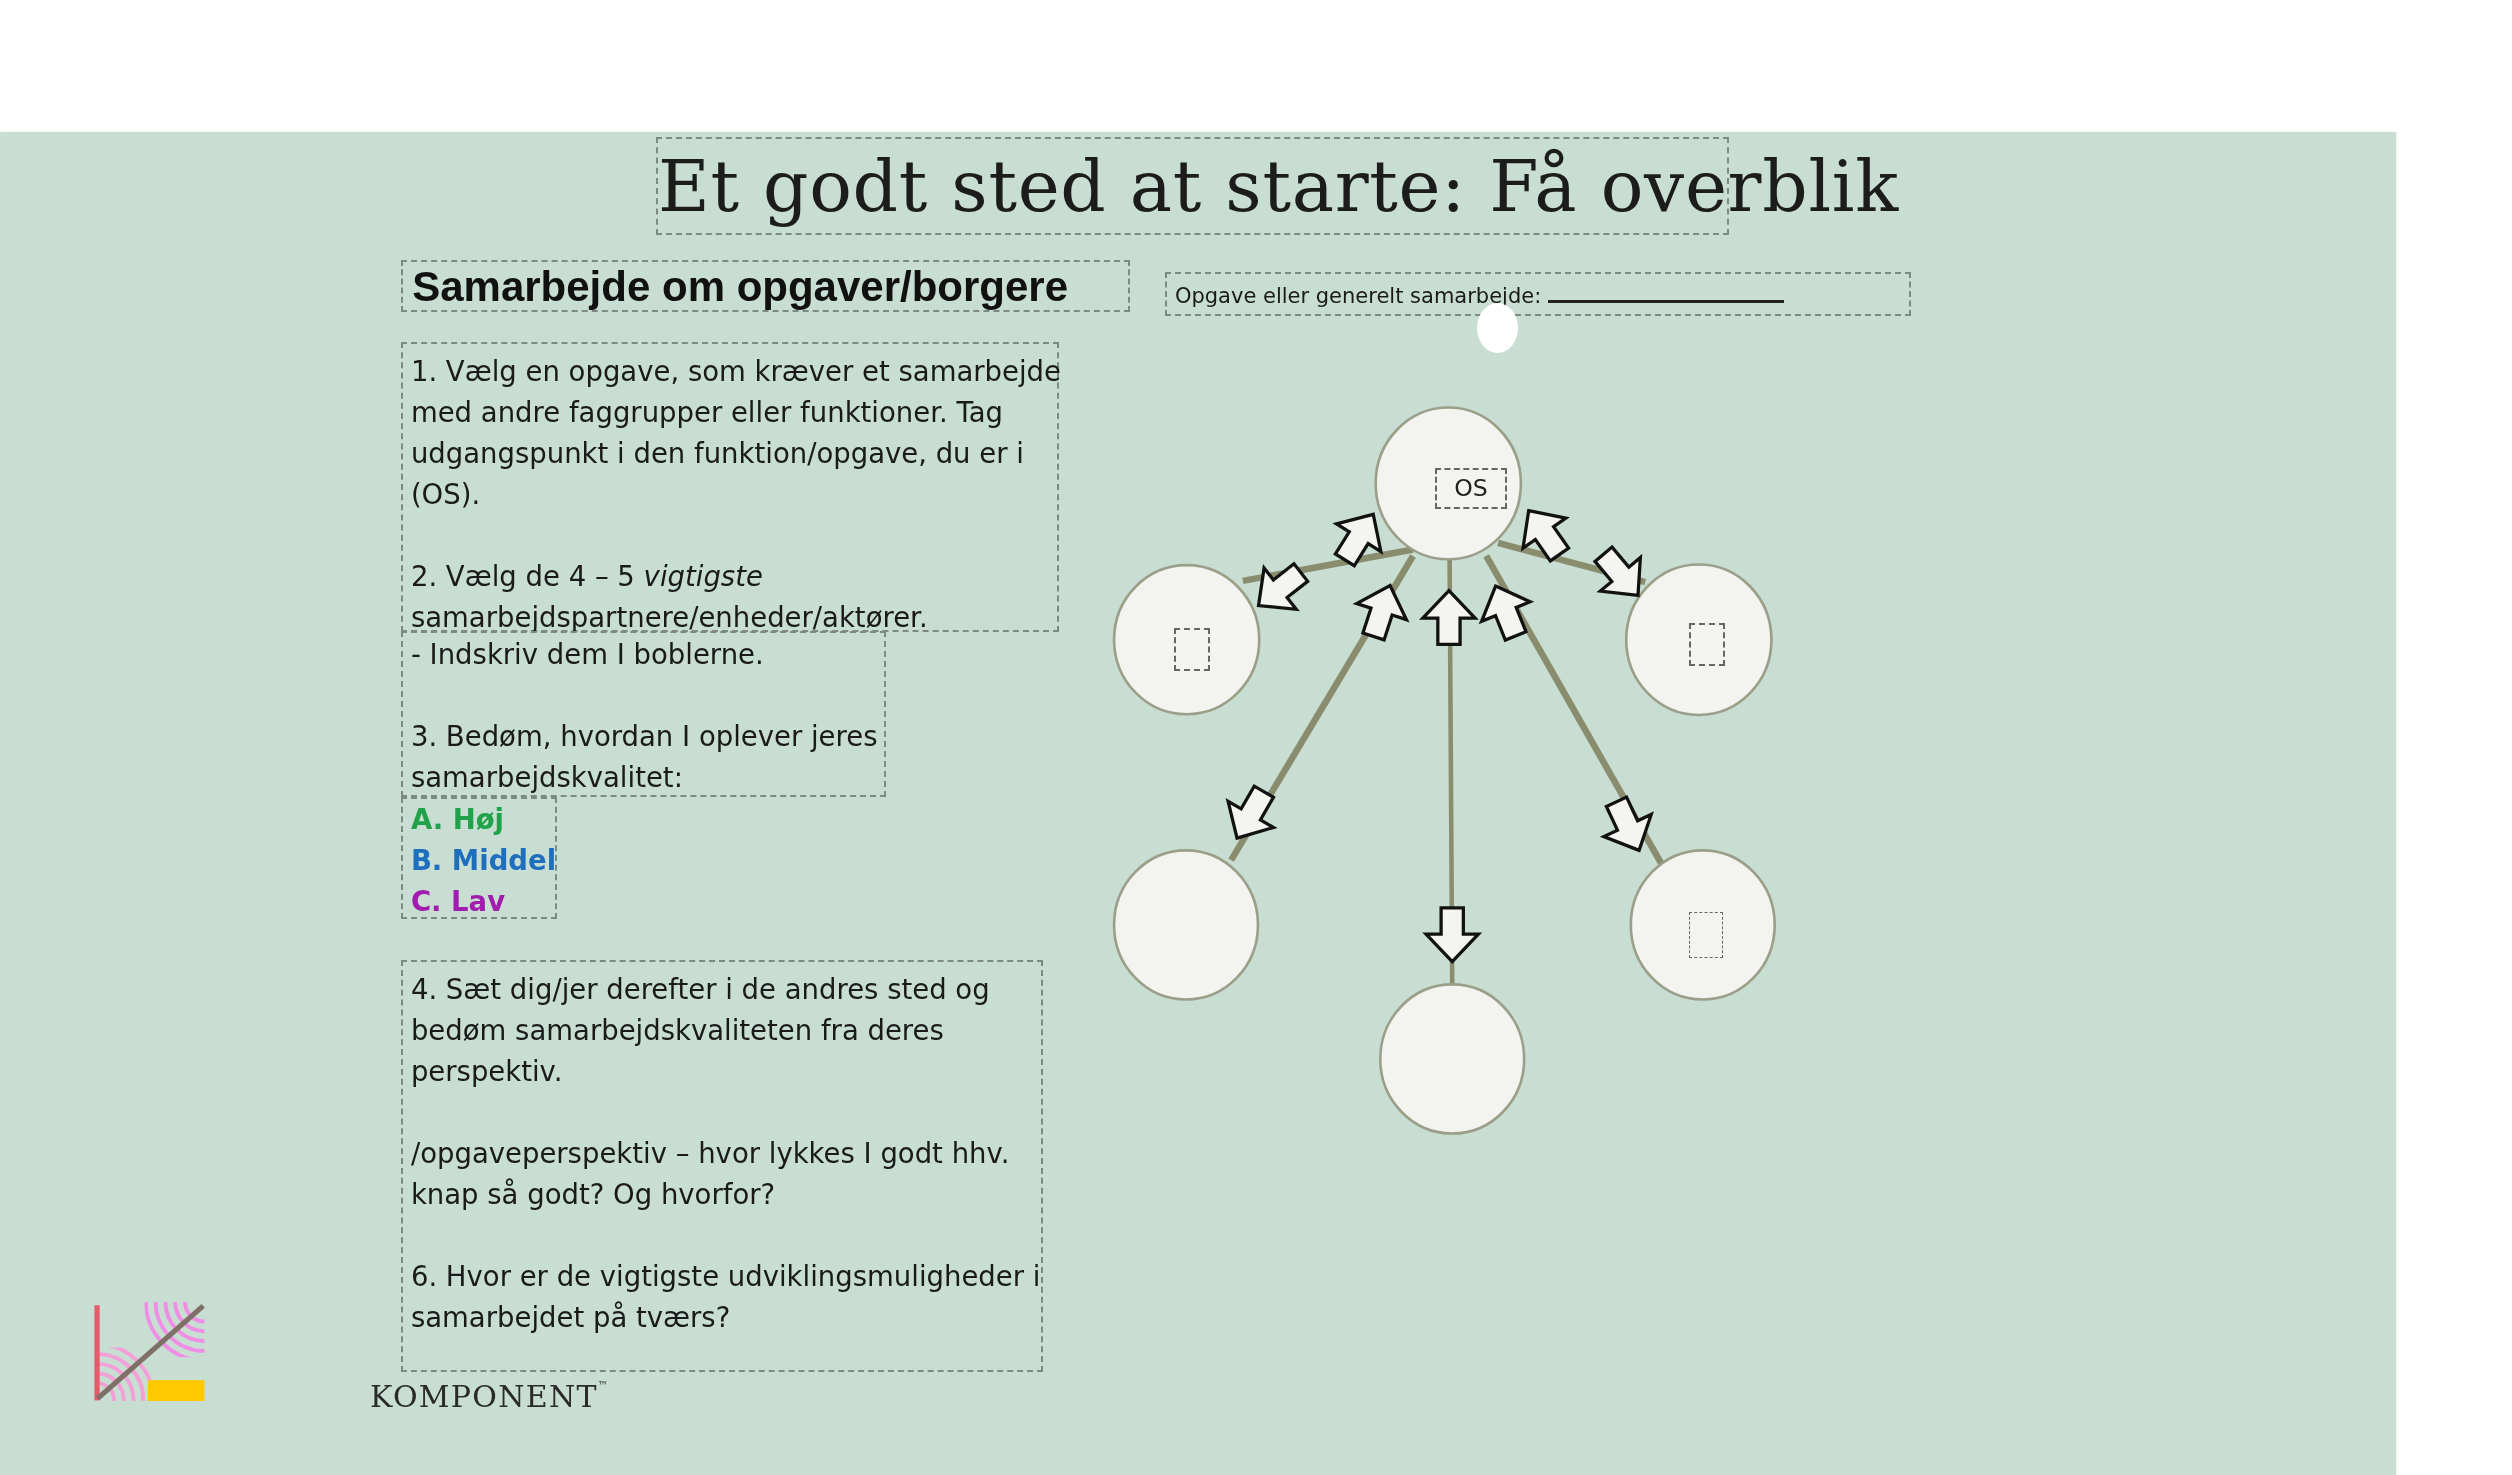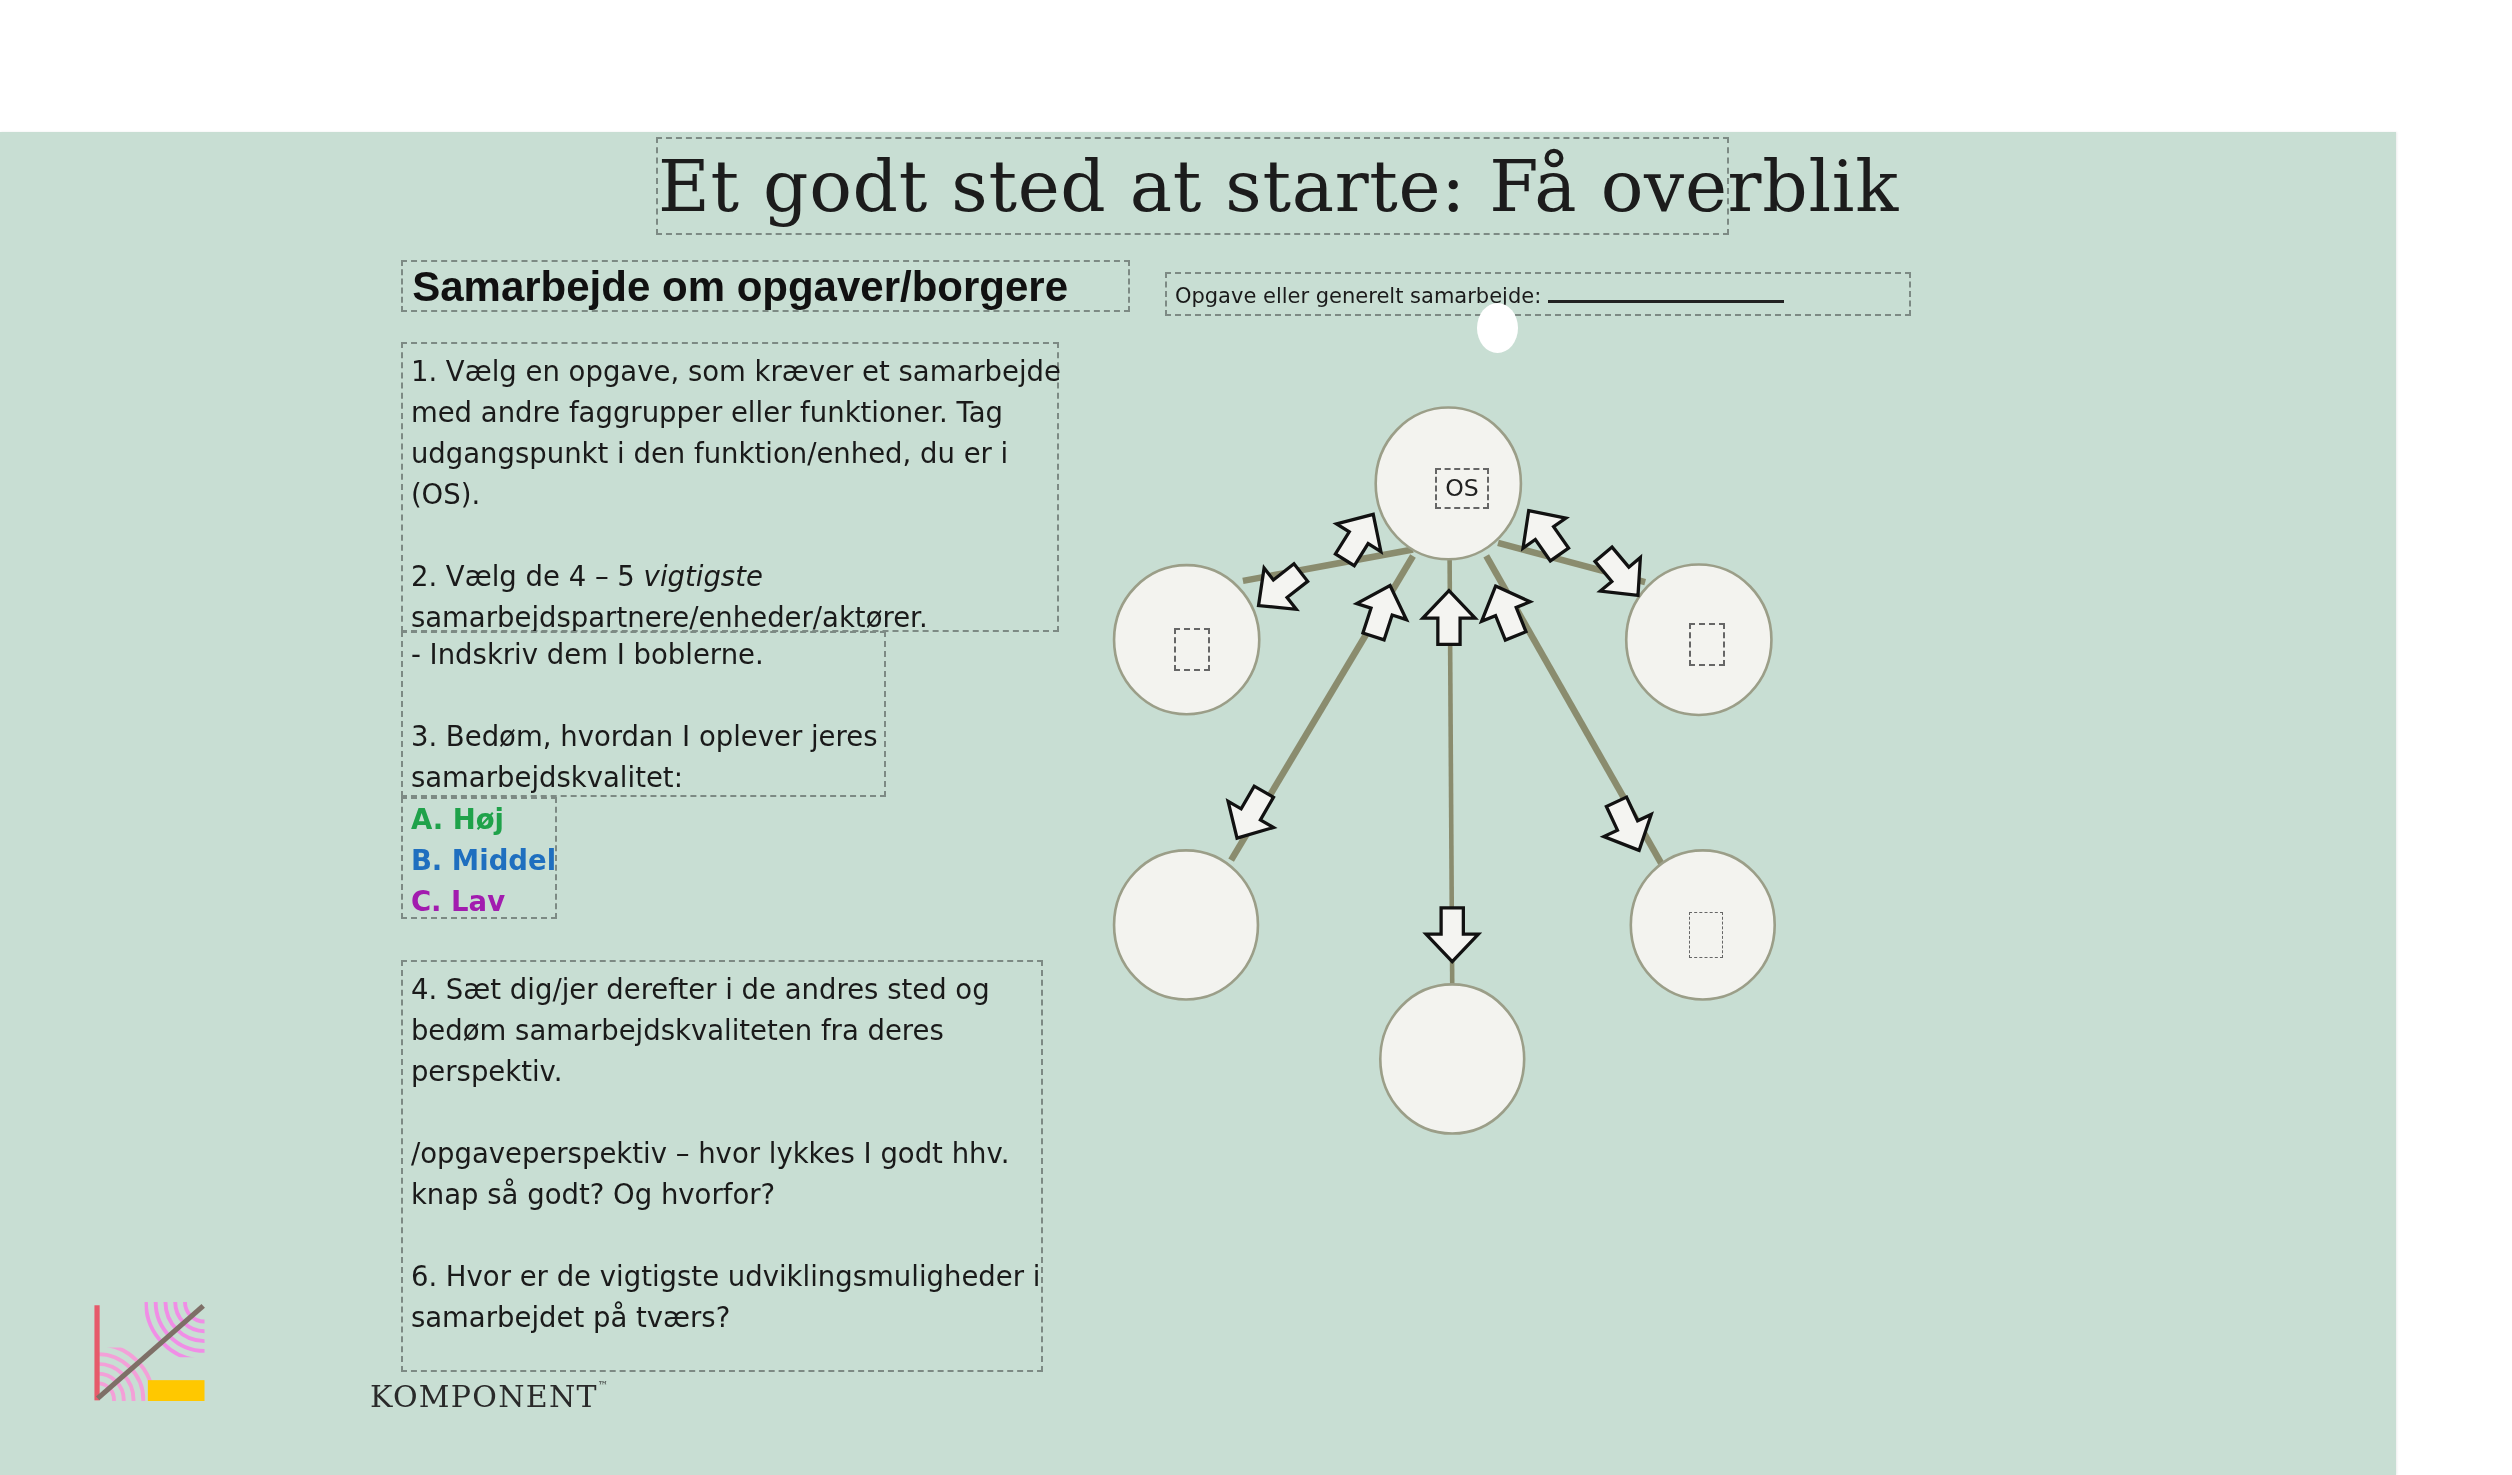--- a/index.html
+++ b/index.html
@@ -73,21 +73,21 @@
 
 <div class="slide"></div>
 
 <div class="box title">Et godt sted at starte: Få overblik</div>
 
 <div class="box heading">Samarbejde om opgaver/borgere</div>
 
 <div class="box body-text box1">
   <div>1. Vælg en opgave, som kræver et samarbejde</div>
   <div>med andre faggrupper eller funktioner. Tag</div>
-  <div>udgangspunkt i den funktion/enhed, du er i</div>
+  <div>udgangspunkt i den funktion/opgave, du er i</div>
   <div>(OS).</div>
   <div class="gap"></div>
   <div><span>2. Vælg de 4 – 5 </span><span class="vig">vigtigste</span></div>
   <div>samarbejdspartnere/enheder/aktører.</div>
 </div>
 
 <div class="box body-text box3">
   <div>- Indskriv dem I boblerne.</div>
   <div class="gap"></div>
   <div>3. Bedøm, hvordan I oplever jeres</div>
@@ -146,21 +146,21 @@
     <use href="#arrowUp" transform="translate(2477,878) rotate(140)"></use>
     <use href="#arrowUp" transform="translate(2112,935) rotate(18)"></use>
     <use href="#arrowUp" transform="translate(2215,945) rotate(0)"></use>
     <use href="#arrowUp" transform="translate(2302,935) rotate(-22)"></use>
     <use href="#arrowUp" transform="translate(1912,1245) rotate(-150)"></use>
     <use href="#arrowUp" transform="translate(2220,1428) rotate(180)"></use>
     <use href="#arrowUp" transform="translate(2488,1262) rotate(155)"></use>
   </g>
 </svg>
 
-<div class="node-label" style="left:1435px;top:468px;width:54px;height:41px;line-height:37px;">OS</div>
+<div class="node-label" style="left:1435px;top:468px;width:72px;height:41px;line-height:37px;">OS</div>
 <div class="node-label" style="left:1174px;top:628px;width:36px;height:43px;"></div>
 <div class="node-label" style="left:1689px;top:623px;width:36px;height:43px;"></div>
 <div class="node-label" style="left:1689px;top:912px;width:34px;height:46px;border-width:1.3px;"></div>
 
 <svg class="logo" viewBox="0 0 172 152">
   <defs>
     <clipPath id="clipTR">
         <rect x="80" y="0" width="92" height="85"></rect>
       </clipPath>
     <clipPath id="clipBL">

